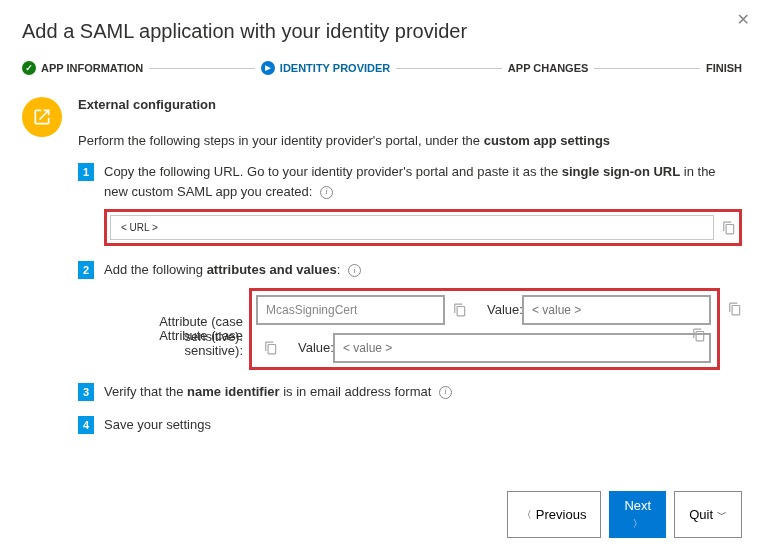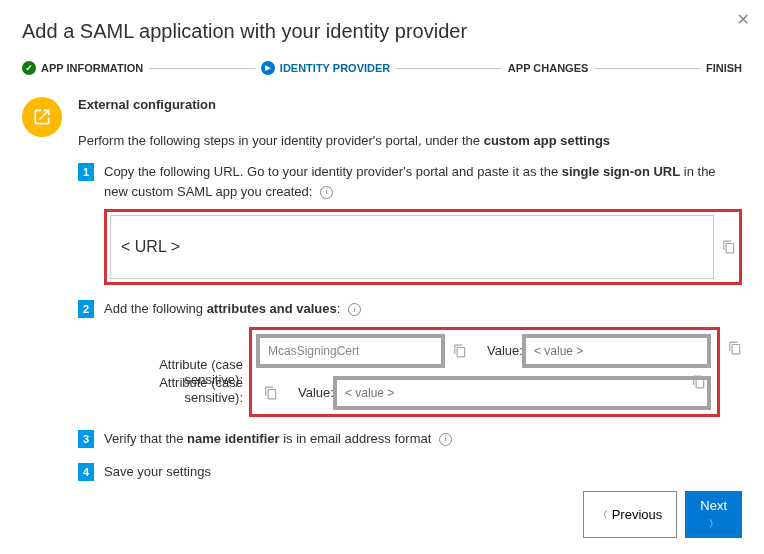--- a/index.html
+++ b/index.html
@@ -22,25 +22,25 @@
   .sect-title { font-size: 13px; font-weight: 700; margin-bottom: 21px; }
   .sect-desc { font-size: 13px; margin-bottom: 14px; margin-top: 16px; }
   .bold { font-weight: 700; }
   .step-row { display: flex; margin-bottom: 8px; }
   .step-num { width: 16px; height: 18px; background: #0099e5; color: #fff; font-size: 11px; font-weight: 600; display: flex; align-items: center; justify-content: center; margin-right: 10px; flex-shrink: 0; margin-top: 1px; }
   .step-text { flex: 1; font-size: 13px; line-height: 1.5; }
   .info-icon { display: inline-flex; width: 13px; height: 13px; border: 1px solid #888; border-radius: 50%; align-items: center; justify-content: center; font-size: 9px; color: #888; margin-left: 4px; vertical-align: middle; }
   .info-icon::before { content: "i"; font-style: italic; font-family: serif; }
   .highlight-box { border: 3px solid #d13438; padding: 3px; margin: 6px 0 14px 26px; }
   .url-row { display: flex; align-items: center; }
-  .url-input { flex: 1; border: 1px solid #c8c8c8; padding: 22px 10px; font-size: 16px; color: #323130; background: #fff; font-family: inherit; }
+  .url-input { flex: 1; border: 1px solid #c8c8c8; padding: 6px 10px; font-size: 10px; color: #323130; background: #fff; font-family: inherit; }
   .copy-icon { width: 14px; height: 14px; margin-left: 8px; color: #a6a6a6; flex-shrink:0; }
   .copy-icon svg { width: 14px; height: 14px; fill: #a6a6a6; }
   .attr-label { width: 145px; text-align: right; padding-right: 6px; font-size: 13px; }
-  .attr-input { flex: 1; border: 4px solid #a3a3a3; padding: 6px 8px; font-size: 12px; color: #888; background: #fff; font-family: inherit; }
+  .attr-input { flex: 1; border: 2px solid #a3a3a3; padding: 6px 8px; font-size: 12px; color: #888; background: #fff; font-family: inherit; }
   .val-label { width: 55px; text-align: right; padding: 0 6px 0 20px; font-size: 13px; }
   .attr-group { display:flex; align-items:center; margin-bottom:6px; }
   .hl2 { border: 3px solid #d13438; padding: 4px 6px 4px 4px; margin-bottom: 14px; }
   .footer { position: absolute; bottom: 16px; right: 22px; display: flex; gap: 8px; }
   .btn { padding: 6px 14px; font-size: 13px; border: 1px solid #8a8886; background: #fff; cursor: pointer; display: inline-flex; align-items: center; gap: 4px; font-family: inherit; }
   .btn.primary { background: #0078d4; border-color: #0078d4; color: #fff; flex-direction: column; }
   .chev { font-size: 10px; }
 </style>
 </head>
 <body>
@@ -154,13 +154,17 @@
 
 <div class="footer">
   <button class="btn">
     <span class="chev">〈</span>
     <span>Previous</span>
   </button>
   <button class="btn primary">
     <span>Next</span>
     <span class="chev">〉</span>
   </button>
+  <button class="btn">
+    <span>Quit</span>
+    <span class="chev">﹀</span>
+  </button>
 </div>
 
 </body></html>

